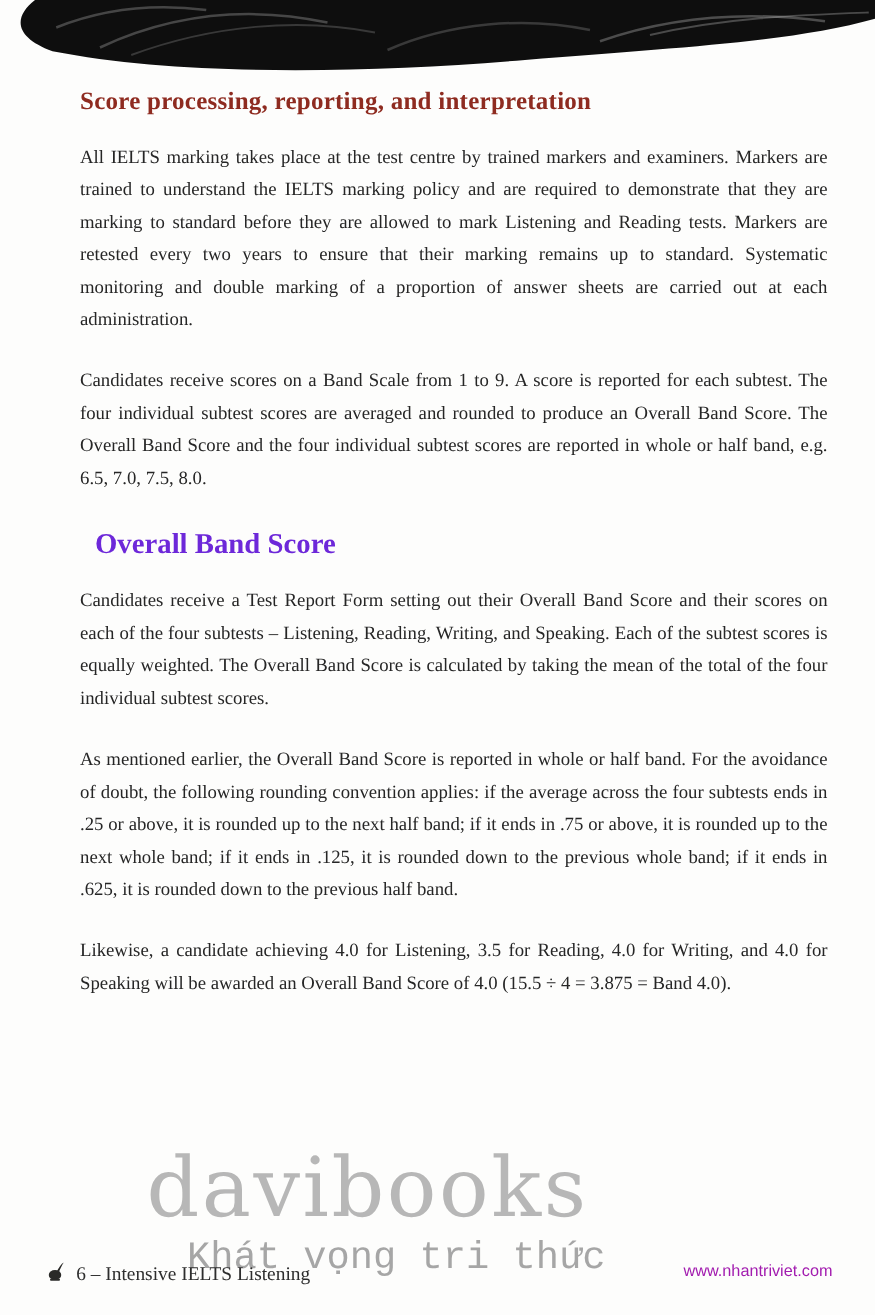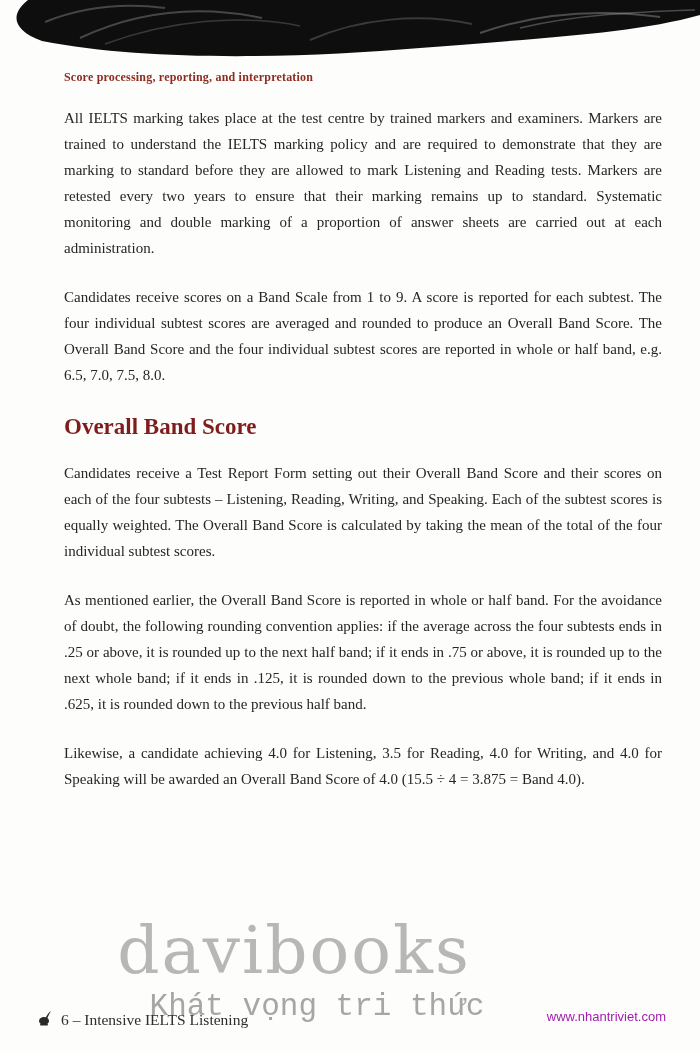--- a/index.html
+++ b/index.html
@@ -22,31 +22,31 @@
 
   
   .content {
     position: absolute;
     top: 64px;
     left: 64px;
     width: 598px;
   }
 
   h1.sec1 {
-    font-size: 12px;
+    font-size: 20px;
     font-weight: bold;
     color: #8e2b20;
     margin: 6px 0 20px 0;
     letter-spacing: 0.2px;
   }
   h2.sec2 {
     font-size: 23px;
     font-weight: bold;
-    color: #7f1d1d;
-    margin: 26px 0 20px 0;
+    color: #6d28d9;
+    margin: 26px 0 20px 12px;
   }
   p.para {
     font-size: 15px;
     line-height: 26px;
     color: #262626;
     text-align: justify;
     margin: 0 0 23px 0;
   }
 
   

